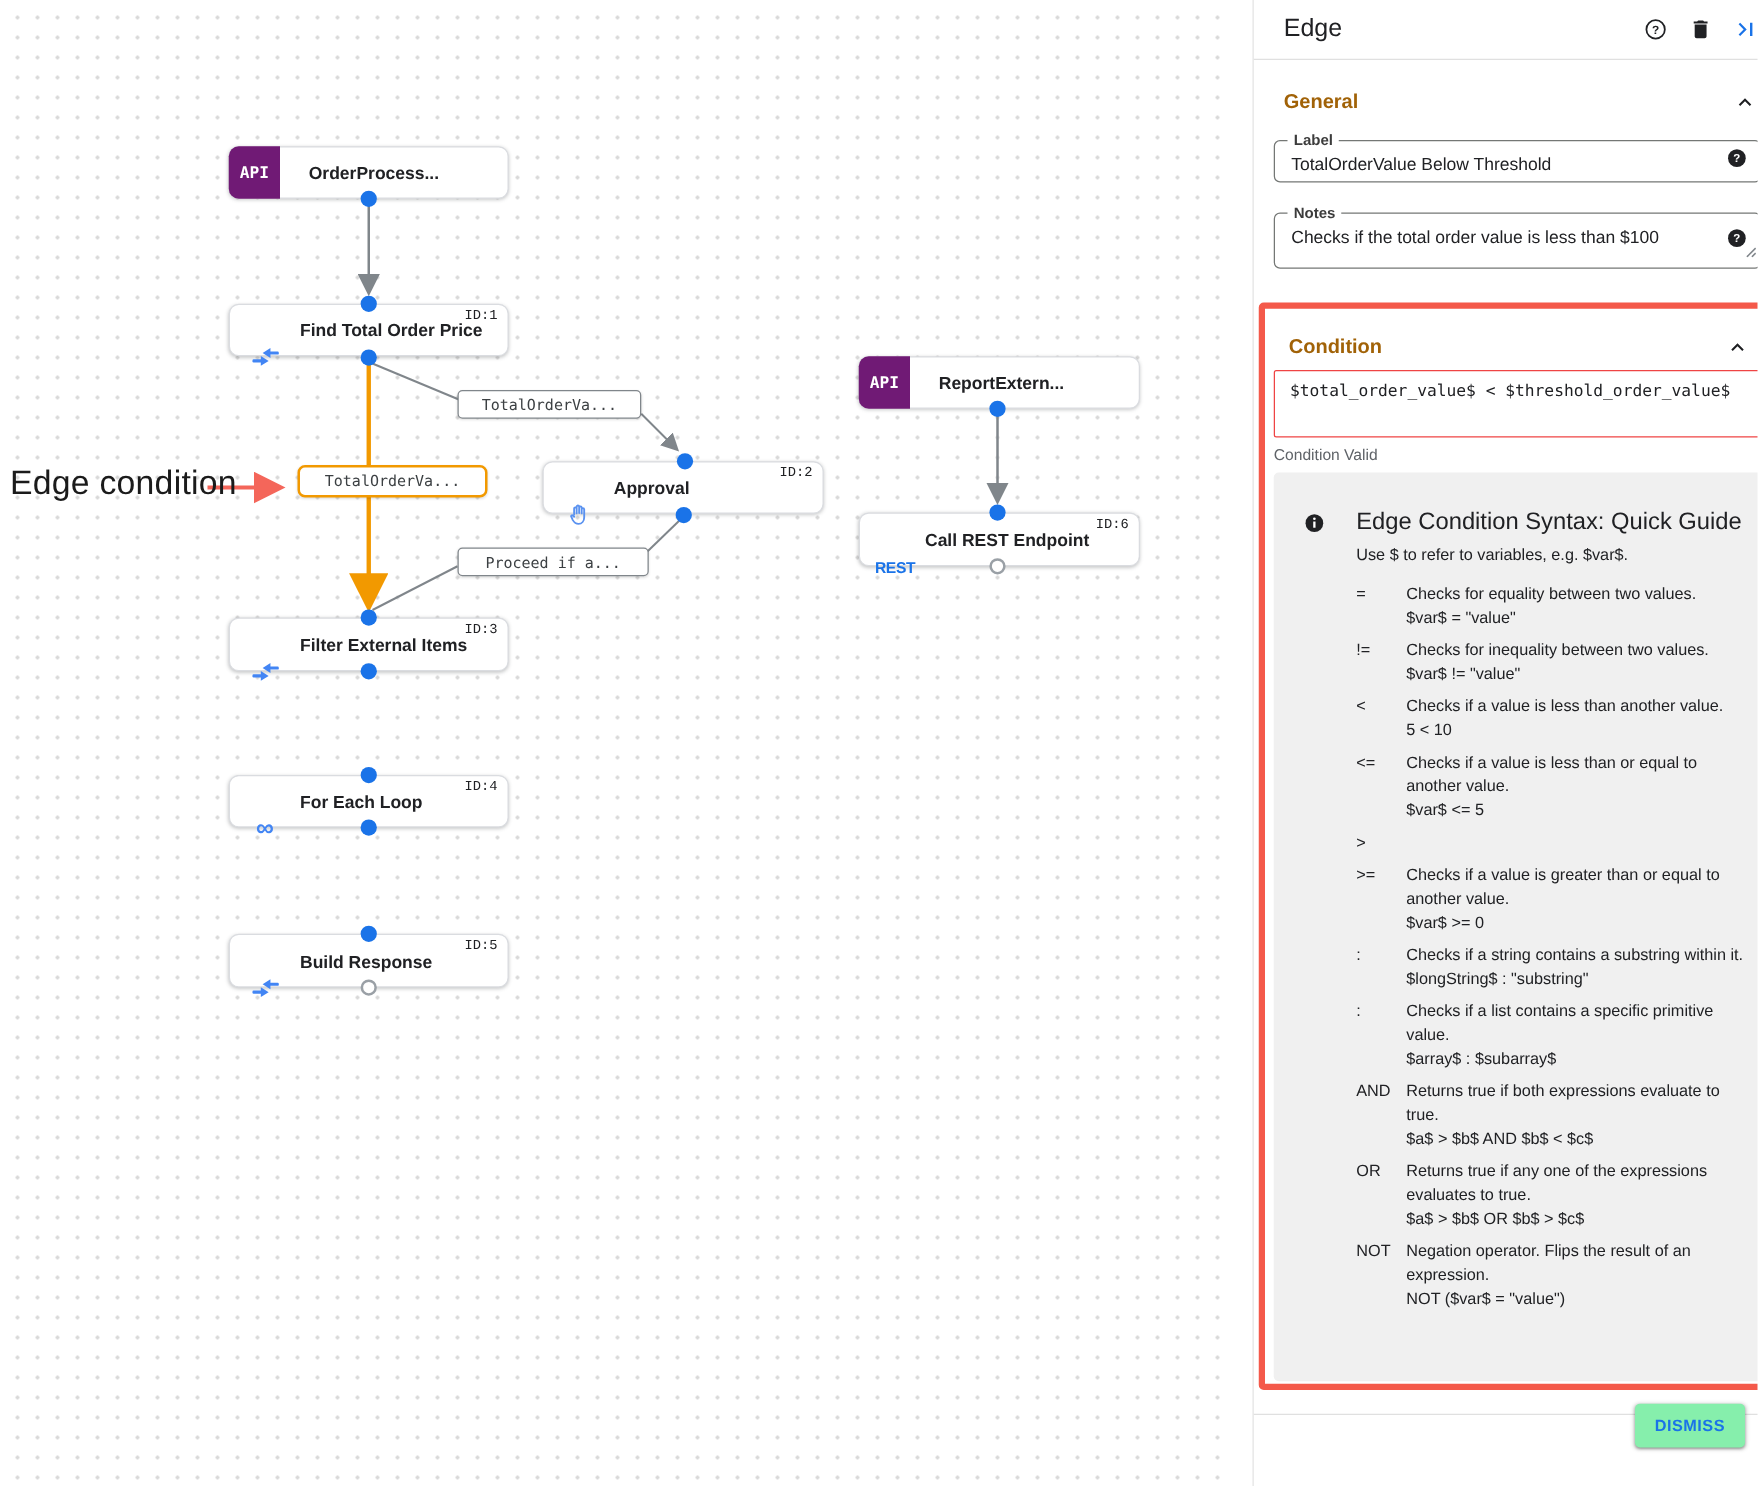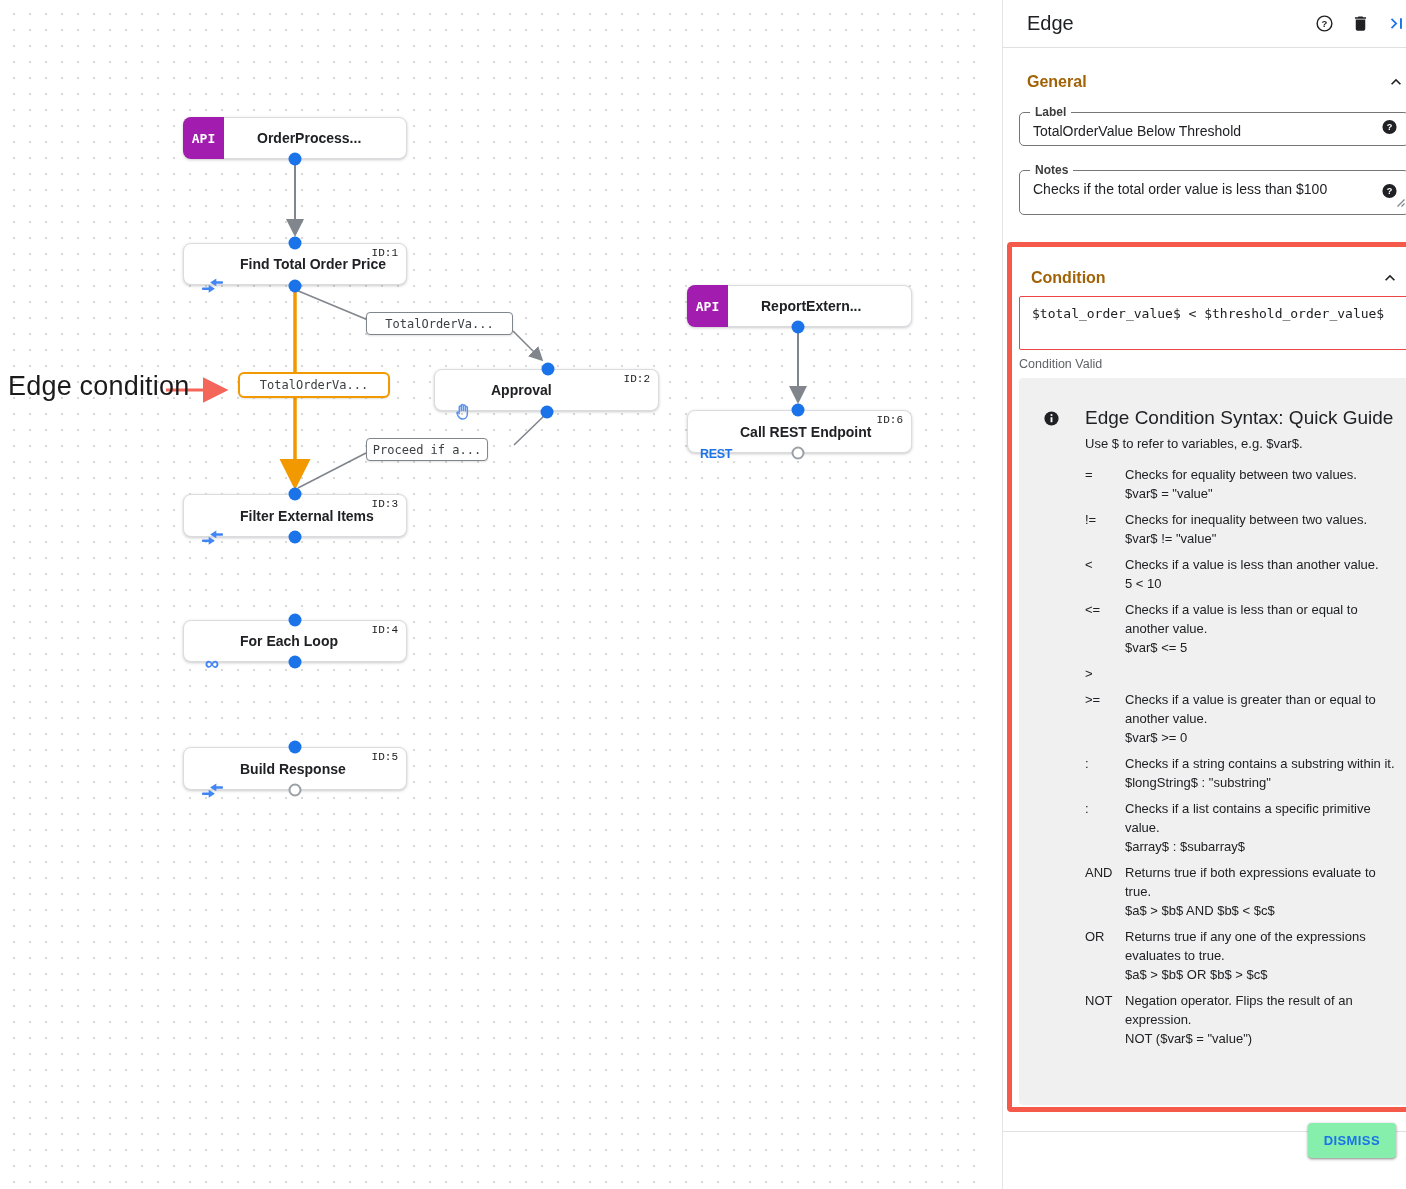--- a/index.html
+++ b/index.html
@@ -16,21 +16,21 @@
   .edges{position:absolute;left:0;top:0;z-index:1;}
   .node{
     position:absolute;height:42px;width:224px;background:#fff;
     border:1px solid #dadce0;border-radius:8px;
     box-shadow:0 1px 3px rgba(60,64,67,.28);
     display:flex;align-items:center;z-index:3;box-sizing:border-box;cursor:pointer;
   }
   .node .nlabel{font-size:14px;font-weight:700;color:#202124;margin-left:15px;white-space:nowrap;}
   .node .nid{position:absolute;top:3px;right:8px;font-size:11px;color:#202124;font-weight:400;font-family:Liberation Mono, monospace;}
   .badge{
-    width:41px;align-self:stretch;margin:-1px 18px -1px -1px;background:#a21caf;
+    width:41px;align-self:stretch;margin:-1px 8px -1px -1px;background:#701a75;
     border-radius:8px 0 0 8px;display:flex;align-items:center;justify-content:center;
     color:#fff;font-family:"DejaVu Sans Mono",monospace;font-weight:700;font-size:13px;flex:none;
   }
   .icnbox{width:26px;margin-left:15px;display:flex;align-items:center;justify-content:center;flex:none;margin-top:44px;}
   .rest-txt{color:#1a73e8;font-weight:700;font-size:12.5px;letter-spacing:-.3px;font-family:"Liberation Sans",sans-serif;}
   .loop-txt{color:#4285f4;font-weight:700;font-size:20px;line-height:14px;}
   .dot{position:absolute;width:13px;height:13px;border-radius:50%;background:#1a73e8;
        transform:translate(-50%,-50%);z-index:4;cursor:pointer;}
   .dot.hollow{width:9px;height:9px;background:#fff;border:2.5px solid #9aa0a6;}
   .elabel{
@@ -103,21 +103,21 @@
     <line x1="296" y1="290" x2="368" y2="320" stroke="#80868b" stroke-width="1.6"></line>
     <line x1="513" y1="331" x2="541" y2="359" stroke="#80868b" stroke-width="1.6" marker-end="url(#mg)"></line>
     <line x1="545" y1="415" x2="514" y2="445" stroke="#80868b" stroke-width="1.6"></line>
     <line x1="366" y1="453" x2="298" y2="488" stroke="#80868b" stroke-width="1.6"></line>
     <line x1="798" y1="331" x2="798" y2="400" stroke="#80868b" stroke-width="2" marker-end="url(#mg)"></line>
     <line x1="166" y1="390" x2="222" y2="390" stroke="#f4665a" stroke-width="3.2" marker-end="url(#mr)"></line>
   </svg>
 
   <div class="elabel" style="left:366px;top:312px;width:147px;height:23px;">TotalOrderVa...</div>
   <div class="elabel hl" style="left:238px;top:372px;width:152px;height:26px;">TotalOrderVa...</div>
-  <div class="elabel" style="left:366px;top:438px;width:122px;height:23px;">Proceed if a...</div>
+  <div class="elabel" style="left:366px;top:438px;width:153px;height:23px;">Proceed if a...</div>
 
   <div class="node" style="left:183px;top:117px;">
     <div class="badge">API</div>
     <div class="nlabel">OrderProcess...</div>
   </div>
 
   <div class="node" style="left:183px;top:243px;">
     <span class="nid">ID:1</span>
     <div class="icnbox">
       <svg viewBox="0 0 24 20" width="23">

